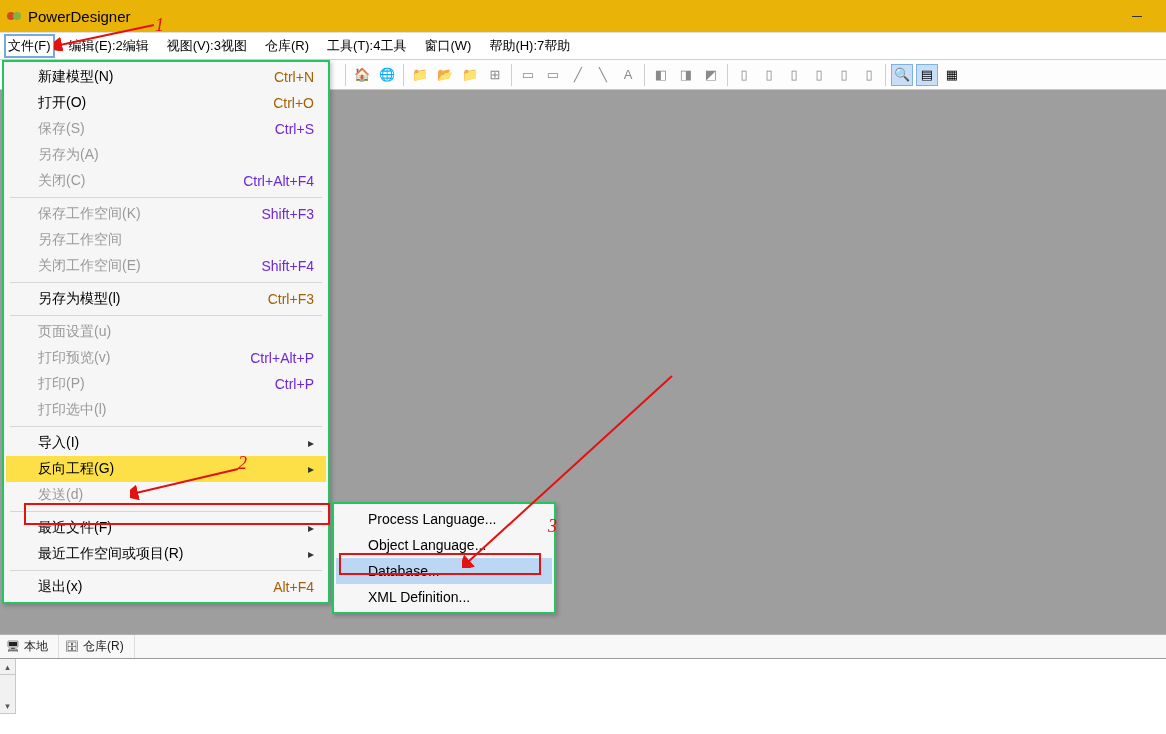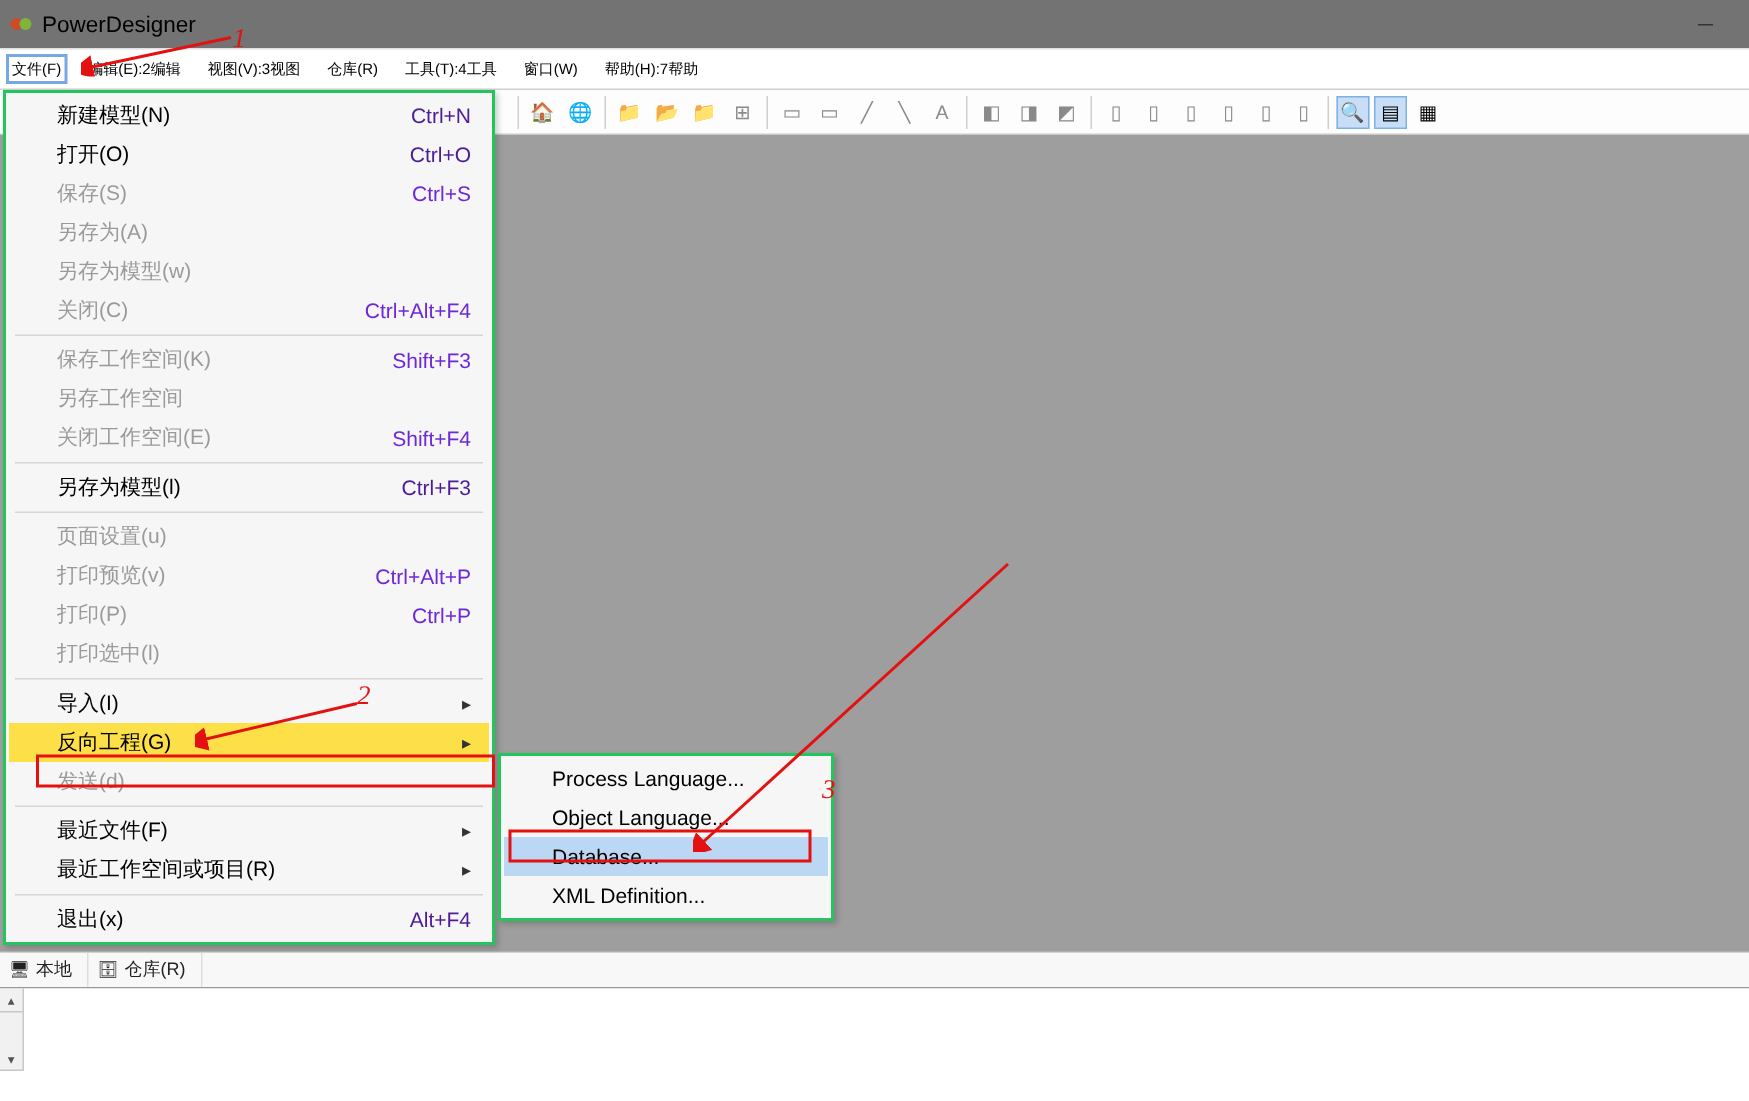--- a/index.html
+++ b/index.html
@@ -1,27 +1,27 @@
 <!DOCTYPE html>
 <html><head>
 <meta charset="utf-8">
 <style>
 html,body{margin:0;padding:0;width:1166px;height:734px;font-family:"Microsoft YaHei","Segoe UI",Arial,sans-serif;font-size:14px;color:#000;background:#fff;overflow:hidden}
 *{box-sizing:border-box}
 
 
-.titlebar{height:32px;display:flex;align-items:center;padding:0 6px;background:#737373}
+.titlebar{height:32px;display:flex;align-items:center;padding:0 6px;background:#eab308}
 .appicon{width:16px;height:16px;margin-right:6px;display:inline-flex;align-items:center;justify-content:center}
 .titletxt{font-size:15px}
 .sysbtn{margin-left:auto;width:46px;height:32px;display:flex;align-items:center;justify-content:center;color:#333}
 .sysbtn::before{content:"";display:block;width:10px;height:1px;background:#333}
 
 
 .menubar{height:28px;display:flex;align-items:center;border-top:1px solid #e0e0e0;border-bottom:1px solid #d0d0d0;padding:0 4px;gap:10px;background:#fff}
-.menuitem{padding:3px 4px;cursor:default;font-size:10px}
+.menuitem{padding:3px 4px;cursor:default;font-size:13px}
 .menuitem.active{border:2px solid #76a9e1;background:#fff;padding:1px 2px}
 
 
 .toolbar{height:30px;border-bottom:1px solid #c9c9c9;background:#fdfdfd;display:flex;align-items:center;padding:0 4px;gap:3px;overflow:hidden}
 .tbtn{width:22px;height:22px;border:1px solid transparent;display:flex;align-items:center;justify-content:center;font-size:13px}
 .tbtn.b{color:#1a63b8}
 .tbtn.o{color:#d98a1a}
 .tbtn.gray{color:#8a8a8a}
 .sep{width:1px;height:22px;background:#cfcfcf;margin:0 2px}
 .tbtn.sel{background:#c8def7;border:1px solid #7fb0e2}
@@ -35,21 +35,21 @@
 .btab .ic{width:14px;height:14px;font-size:11px}
 .lowerpanel{height:56px;border-top:1px solid #9a9a9a;display:flex;background:#fff}
 .vscroll{width:16px;background:#f1f1f1;border-right:1px solid #c8c8c8;display:flex;flex-direction:column}
 .vscroll .ar{height:16px;border-bottom:1px solid #c8c8c8;display:flex;align-items:center;justify-content:center;font-size:9px;color:#555}
 
 
 .menu{position:absolute;background:#f6f6f6;border:2px solid #22c55e;box-shadow:2px 2px 4px rgba(0,0,0,.2);padding:2px}
 .filemenu{left:2px;top:60px;width:328px}
 .mrow{height:26px;display:flex;align-items:center;padding:0 12px 0 32px;position:relative;font-size:14px;color:#000}
 .mrow.dis{color:#9a9a9a}
-.mrow .sc{margin-left:auto;color:#4c1d95;font-size:14px}
+.mrow .sc{margin-left:auto;color:#a16207;font-size:14px}
 .mrow.dis .sc{color:#6d28d9}
 .mrow .arr{margin-left:auto;font-size:12px;color:#333}
 .msep{height:1px;background:#d6d6d6;margin:3px 4px}
 .mrow.hov{background:#fde047}
 
 
 .submenu{left:330px;top:558px;width:238px}
 .submenu .mrow.hov{background:#bbd7f4}
 
 
@@ -144,23 +144,20 @@
   <div class="mrow">
       <span>打开(O)</span>
       <span class="sc">Ctrl+O</span>
     </div>
   <div class="mrow dis">
       <span>保存(S)</span>
       <span class="sc">Ctrl+S</span>
     </div>
   <div class="mrow dis">
       <span>另存为(A)</span>
-    </div>
-  <div class="mrow dis">
-      <span>另存为模型(w)</span>
     </div>
   <div class="mrow dis">
       <span>关闭(C)</span>
       <span class="sc">Ctrl+Alt+F4</span>
     </div>
   <div class="msep"></div>
   <div class="mrow dis">
       <span>保存工作空间(K)</span>
       <span class="sc">Shift+F3</span>
     </div>

